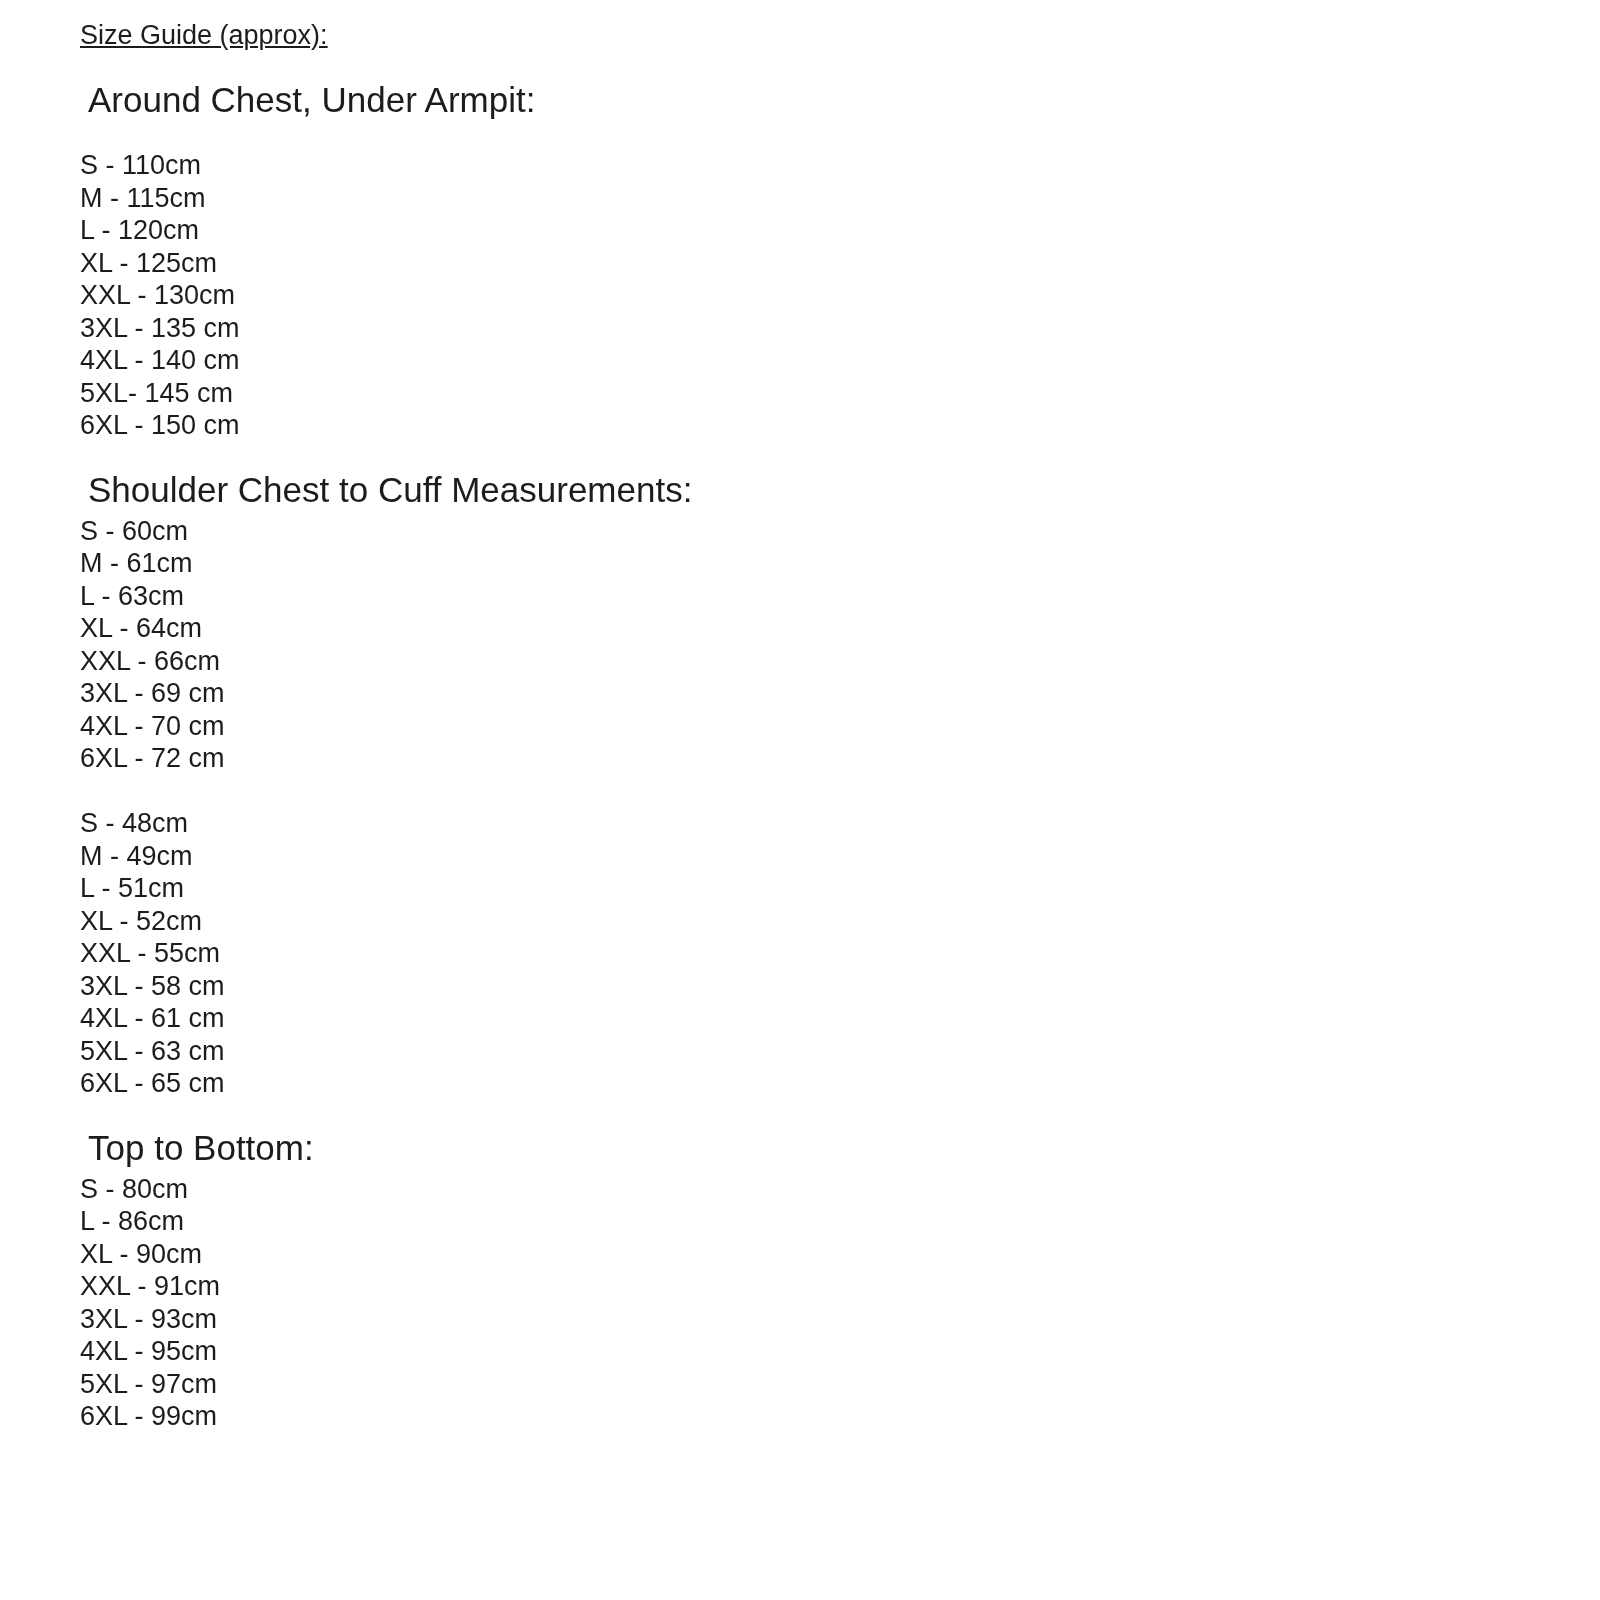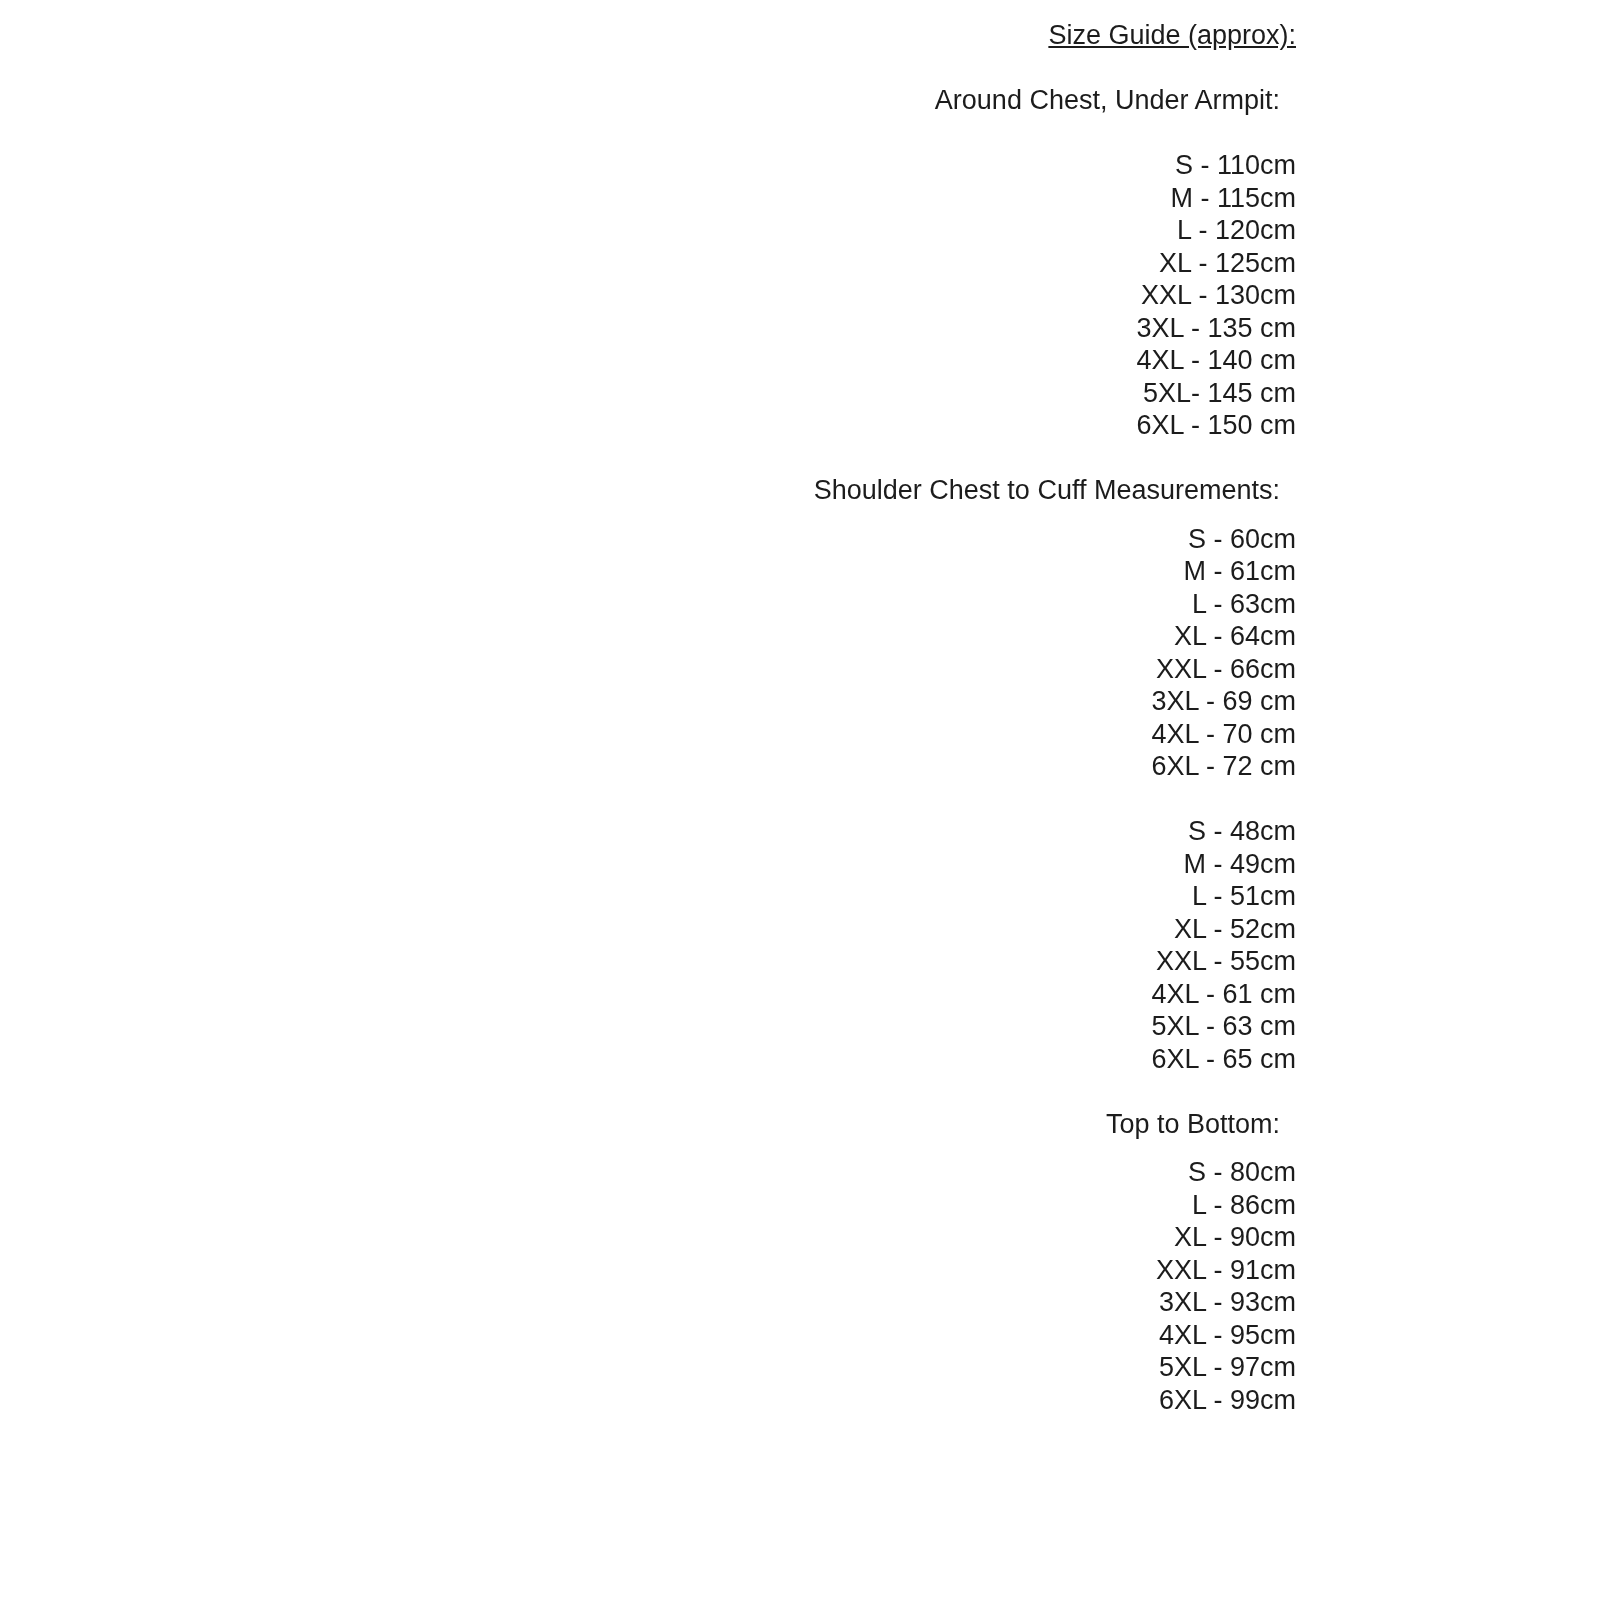--- a/index.html
+++ b/index.html
@@ -13,41 +13,41 @@
     overflow: hidden;
     font-family: "Liberation Sans", "DejaVu Sans", sans-serif;
     color: #1c1c1c;
   }
   .doc {
     box-sizing: border-box;
     width: 1308px;
     padding-top: 19px;
     padding-left: 80px;   
     padding-right: 12px;
-    text-align: right;
+    text-align: left;
     font-size: 27px;
     line-height: 32.5px;
   }
   .doc-title {
     text-decoration: underline;
     margin: 0 0 32.5px 0;   
     font-weight: 400;
     font-size: 27px;
     line-height: 32.5px;
   }
   .section {
     margin-top: 32.5px;     
   }
   .section:first-of-type {
     margin-top: 0;
   }
   .section-heading {
-    margin: 16px;
+    margin: 8px;
     font-weight: 400;
-    font-size: 27px;
+    font-size: 35px;
     line-height: 32.5px;
   }
   .section.gap-after-heading .section-heading {
     margin-bottom: 32.5px;  
   }
   .size-line {
     line-height: 32.5px;
     white-space: pre;
   }
 </style>
@@ -79,20 +79,21 @@
         <div class="size-line">3XL - 69 cm</div>
         <div class="size-line">4XL - 70 cm</div>
         <div class="size-line">6XL - 72 cm</div>
       </div>
       <div class="section gap-after-heading">
         <div class="size-line">S - 48cm</div>
         <div class="size-line">M - 49cm</div>
         <div class="size-line">L - 51cm</div>
         <div class="size-line">XL - 52cm</div>
         <div class="size-line">XXL - 55cm</div>
+        <div class="size-line">3XL - 58 cm</div>
         <div class="size-line">4XL - 61 cm</div>
         <div class="size-line">5XL - 63 cm</div>
         <div class="size-line">6XL - 65 cm</div>
       </div>
       <div class="section">
         <p class="section-heading">Top to Bottom:</p>
         <div class="size-line">S - 80cm</div>
         <div class="size-line">L - 86cm</div>
         <div class="size-line">XL - 90cm</div>
         <div class="size-line">XXL - 91cm</div>

